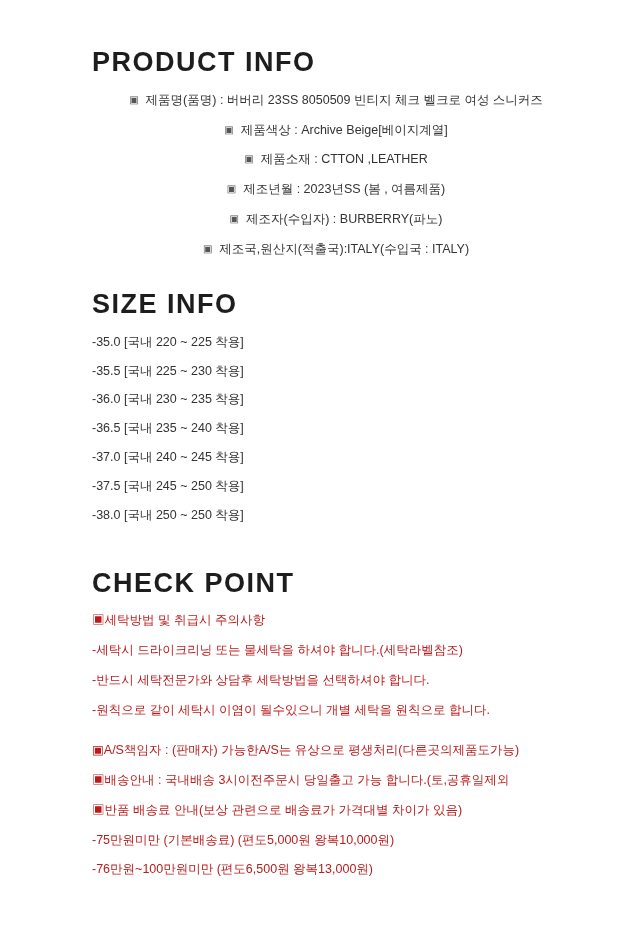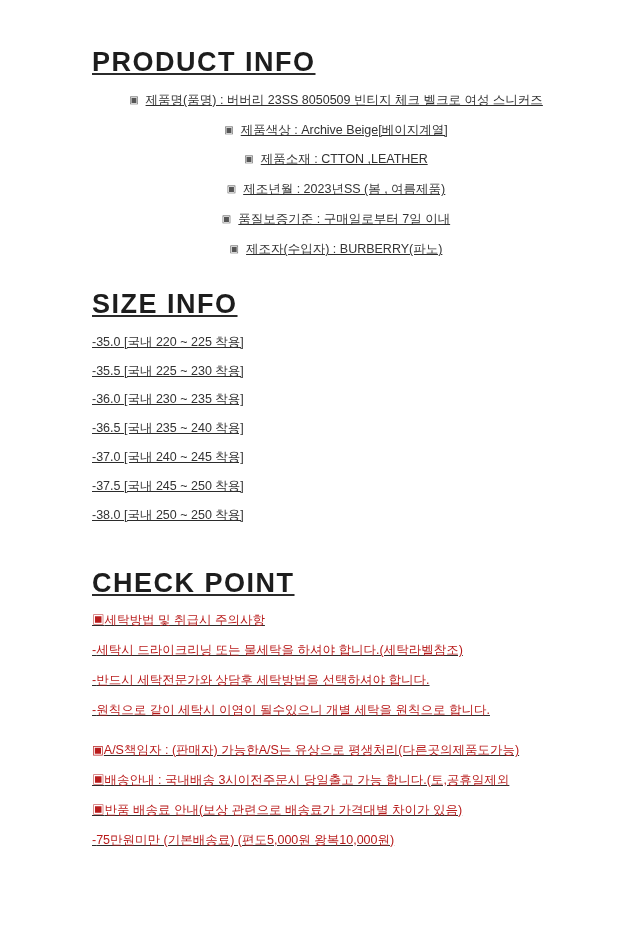--- a/index.html
+++ b/index.html
@@ -13,21 +13,20 @@
     font-family: "Liberation Sans", sans-serif;
     color: #2b2b2b;
     overflow: hidden;
   }
   .page {
     position: relative;
     width: 640px;
     height: 803px;
     box-sizing: border-box;
     padding: 48px 60px 20px 92px;
-    text-decoration: underline;
   }
   .section-title {
     font-size: 27px;
     font-weight: bold;
     letter-spacing: 1.5px;
     color: #1d1d1d;
     margin: 0 0 14px 0;
     line-height: 1.1;
   }
   .section-title.size {
@@ -77,22 +76,22 @@
 
 <div class="page">
 
   <h1 class="section-title">PRODUCT INFO</h1>
 
   <div>
     <p class="line"><span class="marker">▣</span><span class="txt">제품명(품명) :  버버리 23SS 8050509 빈티지 체크 벨크로 여성 스니커즈</span></p>
     <p class="line"><span class="marker">▣</span><span class="txt">제품색상 : Archive Beige[베이지계열]</span></p>
     <p class="line"><span class="marker">▣</span><span class="txt">제품소재 : CTTON ,LEATHER</span></p>
     <p class="line"><span class="marker">▣</span><span class="txt">제조년월 : 2023년SS (봄 , 여름제품)</span></p>
-    <p class="line"><span class="marker">▣</span><span class="txt">품질보증기준 : 구매일로부터 7일 이내</span></p>
     <p class="line"><span class="marker">▣</span><span class="txt">제조자(수입자) : BURBERRY(파노)</span></p>
+    <p class="line"><span class="marker">▣</span><span class="txt">제조국,원산지(적출국):ITALY(수입국 : ITALY)</span></p>
   </div>
 
   <h1 class="section-title size">SIZE INFO</h1>
 
   <div>
     <p class="size-line">-35.0 [국내 220 ~ 225 착용]</p>
     <p class="size-line">-35.5 [국내 225 ~ 230 착용]</p>
     <p class="size-line">-36.0 [국내 230 ~ 235 착용]</p>
     <p class="size-line">-36.5 [국내 235 ~ 240 착용]</p>
     <p class="size-line">-37.0 [국내 240 ~ 245 착용]</p>
@@ -109,16 +108,17 @@
     <p class="check-line"><span class="marker">-</span><span class="txt">원칙으로 같이 세탁시 이염이 될수있으니 개별 세탁을 원칙으로 합니다.</span></p>
   </div>
 
   <div class="gap"></div>
 
   <div>
     <p class="check-line"><span class="marker">▣</span><span class="txt">A/S책임자 : (판매자) 가능한A/S는 유상으로 평생처리(다른곳의제품도가능)</span></p>
     <p class="check-line"><span class="marker">▣</span><span class="txt">배송안내 : 국내배송 3시이전주문시 당일출고 가능 합니다.(토,공휴일제외</span></p>
     <p class="check-line"><span class="marker">▣</span><span class="txt">반품 배송료 안내(보상 관련으로 배송료가 가격대별 차이가 있음)</span></p>
     <p class="check-line"><span class="marker">-</span><span class="txt">75만원미만 (기본배송료) (편도5,000원 왕복10,000원)</span></p>
+    <p class="check-line"><span class="marker">-</span><span class="txt">76만원~100만원미만 (편도6,500원 왕복13,000원)</span></p>
 
   </div>
 
 </div>
 
 </body></html>

